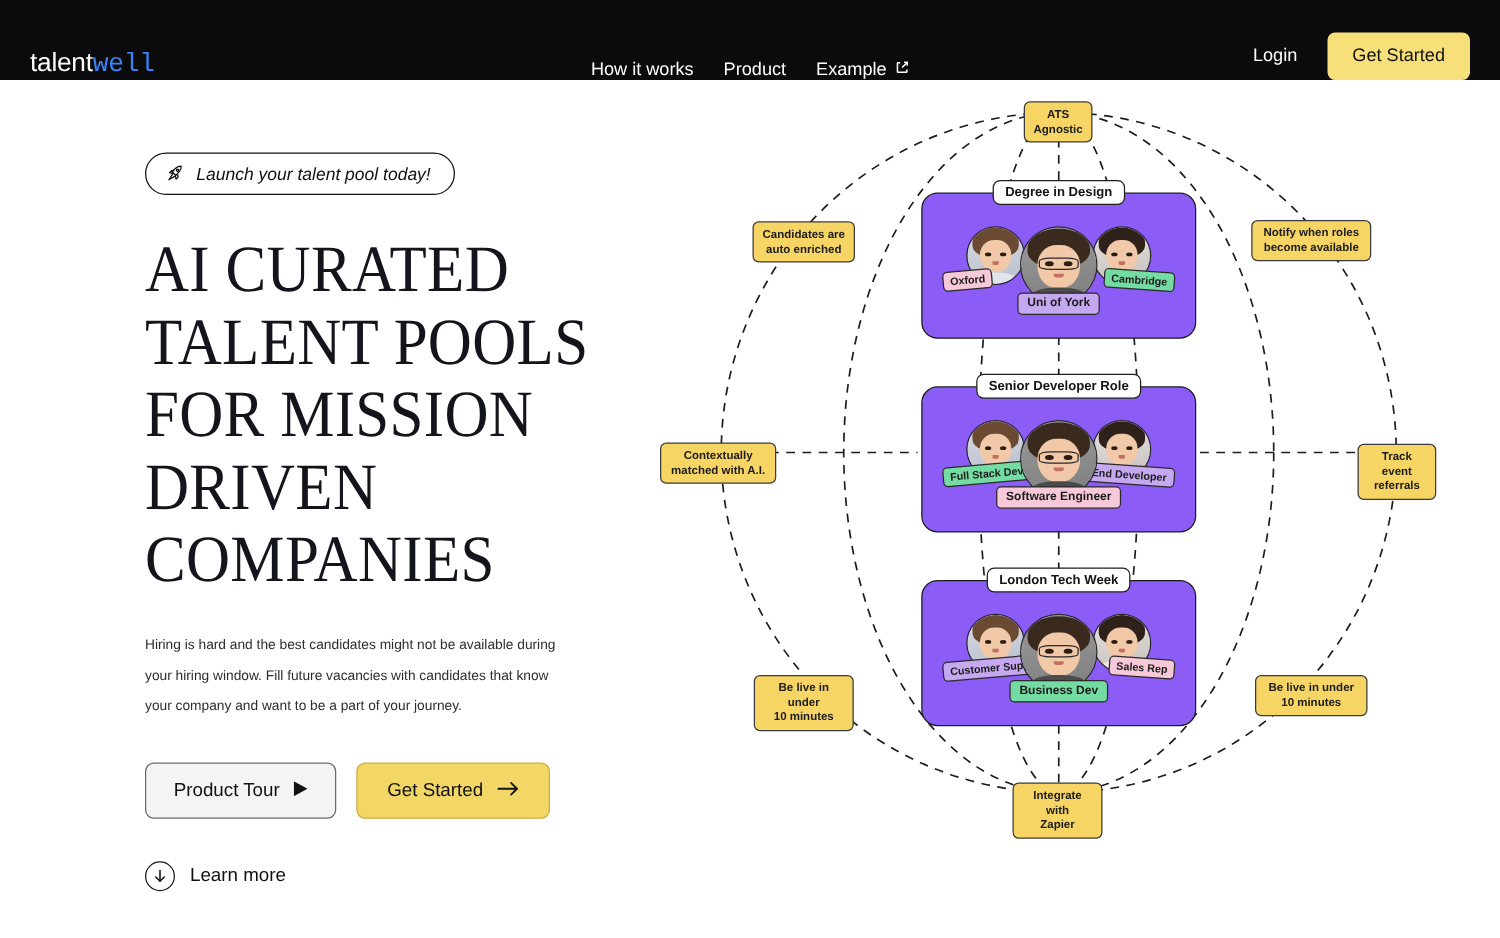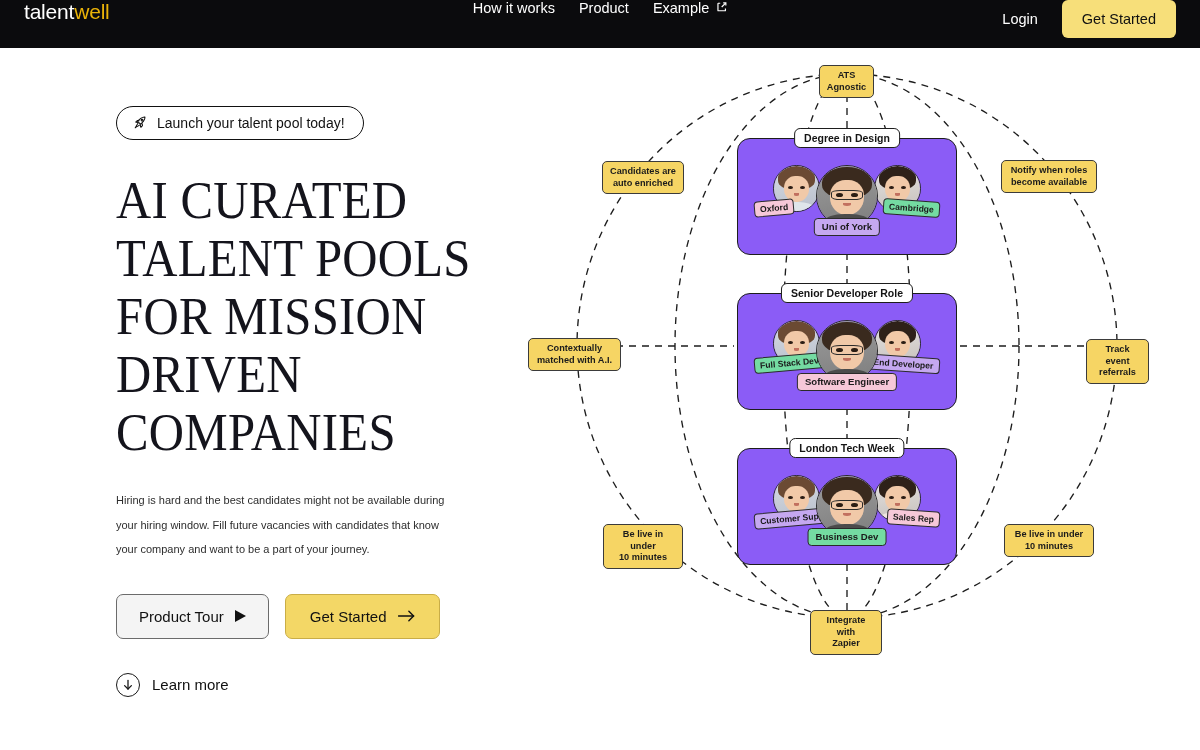--- a/index.html
+++ b/index.html
@@ -5,36 +5,36 @@
   * { box-sizing: border-box; margin: 0; padding: 0; }
   html, body {
     width: 1200px; height: 750px;
     font-family: "Liberation Sans", sans-serif;
     background: #ffffff;
     overflow: hidden;
   }
 
   
   .navbar {
-    height: 48px;
+    height: 64px;
     background: #0b0b0d;
     display: flex;
-    align-items: flex-start;
+    align-items: flex-end;
     position: relative;
   }
   .logo {
     margin-left: 24px;
     font-size: 21px;
     letter-spacing: -0.2px;
     font-weight: 400;
     display: flex;
     align-items: baseline;
   }
   .logo .lg-white { color: #ffffff; }
-  .logo .lg-yellow { color: #eab308; }
+  .logo .lg-yellow { color: #3b82f6; font-family: Liberation Mono, monospace; }
 
   .nav-center {
     position: absolute;
     left: 50%;
     transform: translateX(-50%);
     display: flex;
     align-items: center;
     gap: 24px;
   }
   .nav-link {
@@ -87,20 +87,21 @@
     display: inline-flex;
     align-items: flex-start;
     gap: 9px;
     border: 1px solid #111;
     border-radius: 999px;
     padding: 8px 18px 8px 15px;
     font-size: 14px;
     color: #111;
     background: #fff;
     cursor: pointer;
+    font-style: italic;
   }
   .badge svg { display: block; }
 
   
   h1.headline {
     margin-top: 31px;
     font-family: "Liberation Serif", serif;
     font-size: 53px;
     line-height: 58px;
     font-weight: 400;

